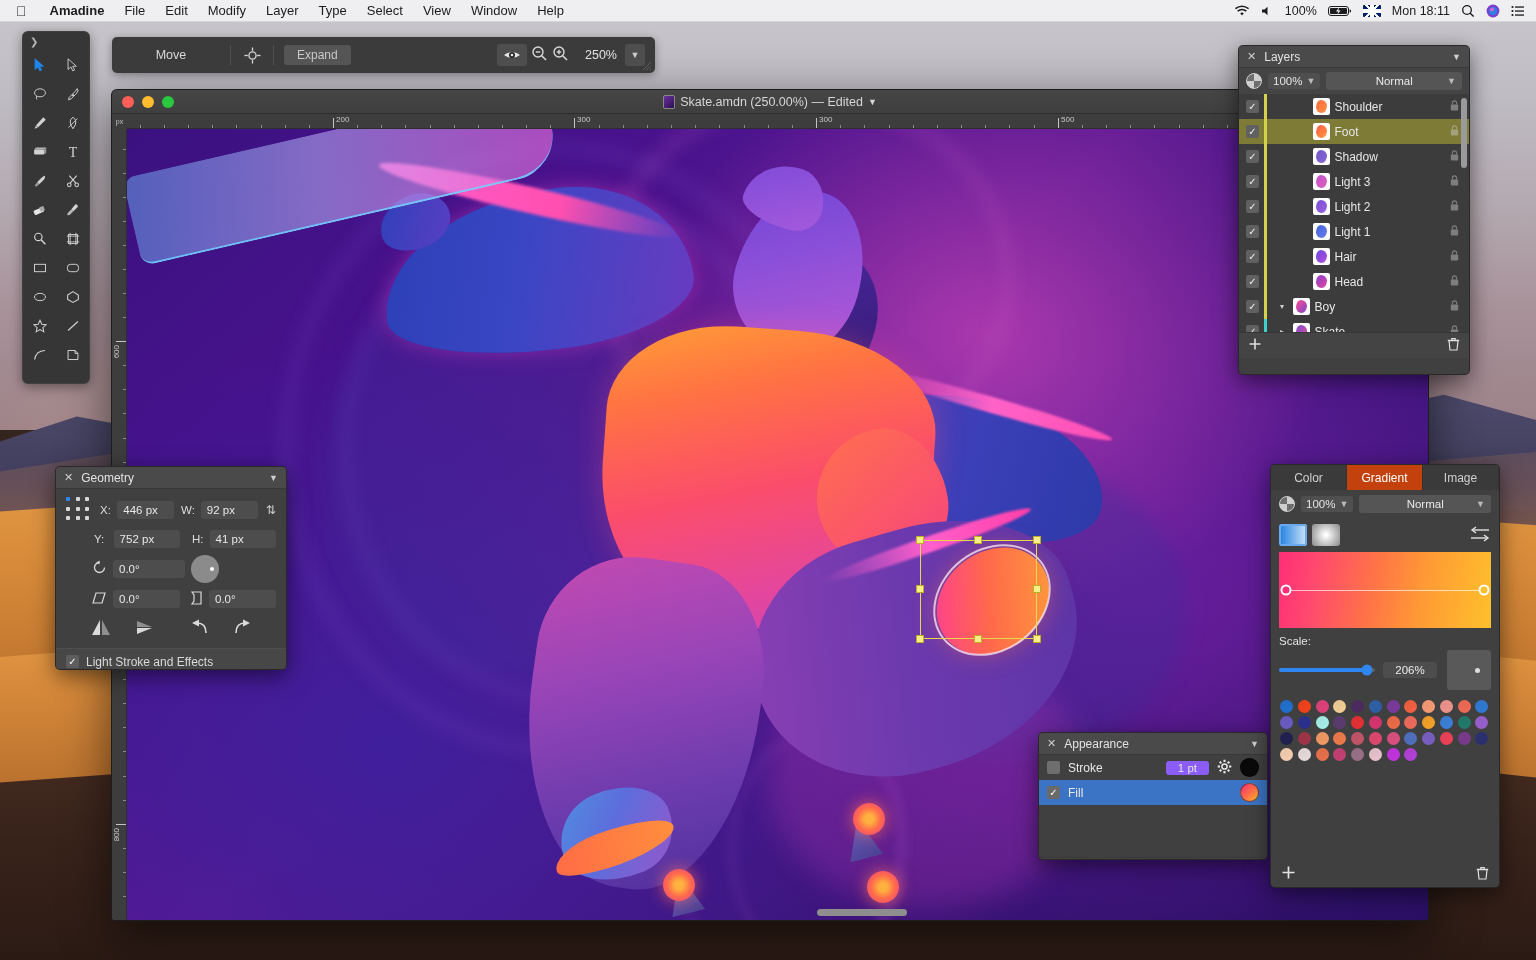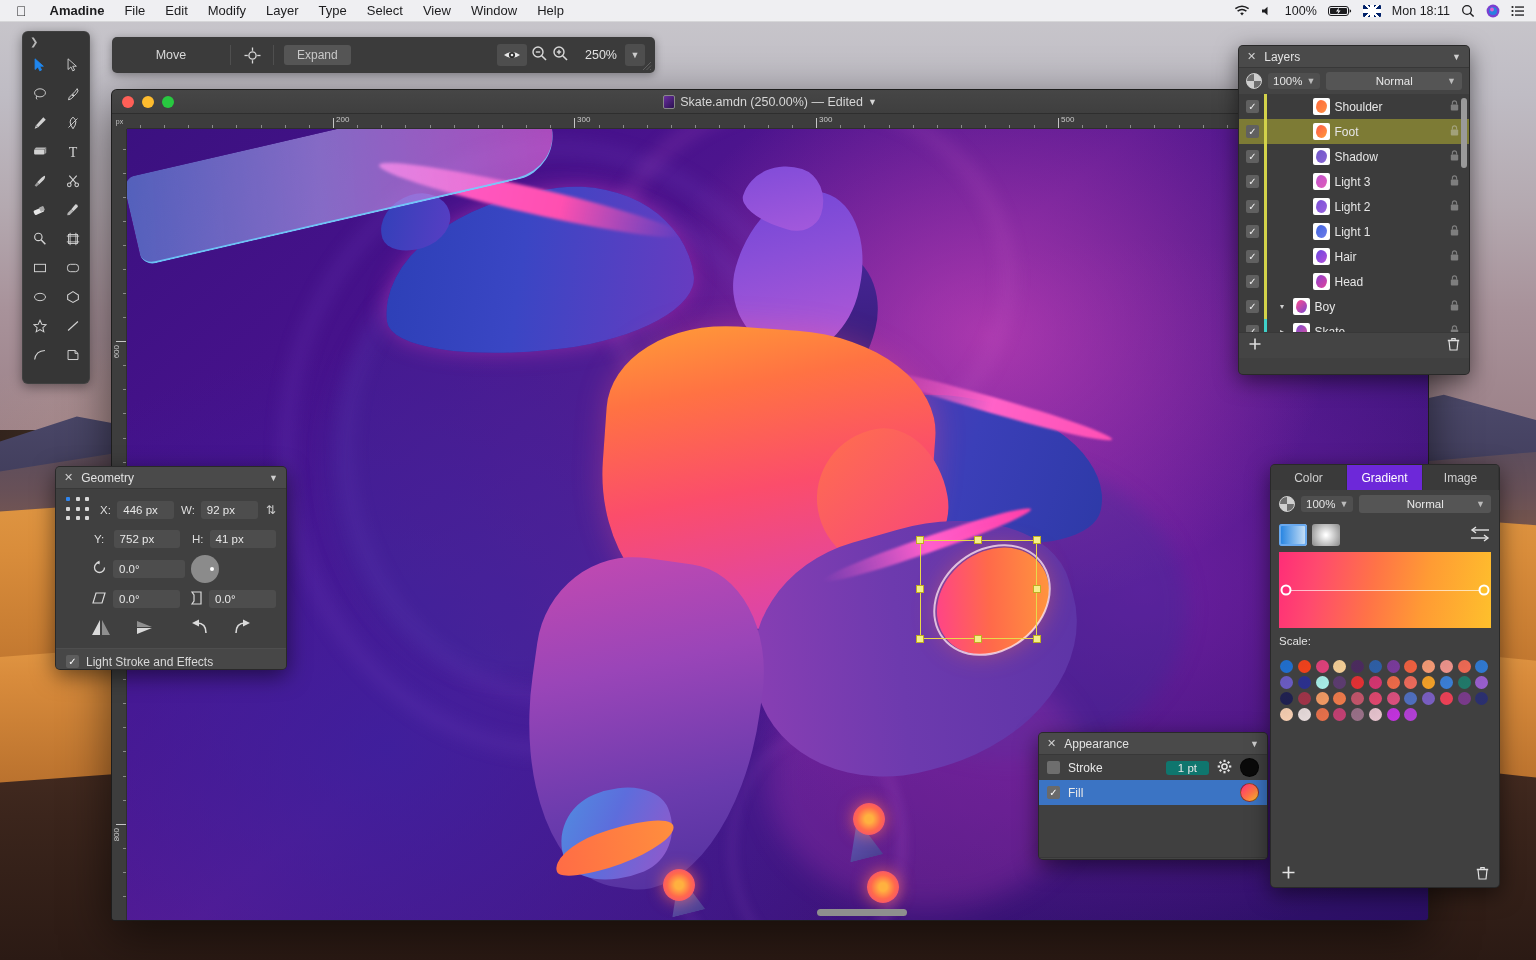--- a/index.html
+++ b/index.html
@@ -446,41 +446,41 @@
     position: relative;
   }
   .app-row.sel { background: #3b74c4; }
   .app-chk {
     width: 13px; height: 13px; border-radius: 2px; background: #6a6a6a;
     display: flex; align-items: center; justify-content: center; color: #fff; font-size: 10px;
   }
   .app-chk.empty { background: #6e6e6e; }
   .app-name { font-size: 12px; color: #e8e8e8; }
   .app-width {
-    margin-left: auto; background: #0f766e; border-radius: 3px; padding: 1px 12px;
+    margin-left: auto; background: #8b5cf6; border-radius: 3px; padding: 1px 12px;
     font-size: 11.5px; color: #e5e5e5;
   }
   .swatch-dot {
     width: 19px; height: 19px; border-radius: 50%; flex: 0 0 auto;
     border: 1px solid rgba(0,0,0,.45);
   }
   .app-body { height: 52px; background: #404040; }
   .app-foot {
     height: 25px; background: #444; display: flex; align-items: center; gap: 10px;
     padding: 0 9px; border-top: 1px solid #383838;
   }
 
   
   #panel-gradient { left: 1270px; top: 464px; width: 230px; height: 424px; z-index: 630; }
   .grad-tabs { height: 25px; display: flex; background: #3a3a3a; }
   .grad-tab {
     flex: 1; display: flex; align-items: center; justify-content: center;
     font-size: 12px; color: #cfcfcf; border-right: 1px solid #333;
   }
-  .grad-tab.active { background: #6d28d9; color: #fff; }
+  .grad-tab.active { background: #c2410c; color: #fff; }
   .grad-opts { height: 28px; display: flex; align-items: center; gap: 6px; padding: 0 8px; }
   .grad-typebtns { display: flex; align-items: center; gap: 5px; padding: 6px 8px 4px 8px; }
   .gt-btn { width: 28px; height: 22px; border-radius: 3px; }
   .gt-btn.linear { background: linear-gradient(90deg,#1d7fe0,#cfe4f8); }
   .gt-btn.radial { background: radial-gradient(circle at 50% 50%, #fff 5%, #9a9a9a 85%); }
   .gt-btn.sel { outline: 2px solid #6aa9ee; outline-offset: -2px; }
   .gt-swap { margin-left: auto; color: #e0e0e0; font-size: 13px; }
   .grad-strip {
     margin: 2px 8px 0 8px; height: 76px; position: relative;
     background: linear-gradient(100deg,#ff2d78 0%, #ff4a6e 18%, #ff7347 44%, #ff9b34 68%, #fec02c 100%);
@@ -1288,20 +1288,30 @@
         </svg>
     </span>
   </div>
   <div class="grad-strip">
     <div class="grad-line"></div>
     <div class="grad-stop" style="left:7px;background:#ff2d78;"></div>
     <div class="grad-stop" style="left:calc(100% - 7px);background:#fec02c;"></div>
   </div>
   <div class="scale-row">
     <div class="scale-lbl">Scale:</div>
+    <div class="scale-ctrl">
+      <span class="slider">
+          <span class="fill"></span>
+          <span class="knob"></span>
+        </span>
+      <span class="scale-val">206%</span>
+      <span class="grad-preview">
+          <i></i>
+        </span>
+    </div>
   </div>
   <div class="sw-grid" id="sw-grid">
       <span class="sw" style="background: radial-gradient(circle at 35% 28%, rgba(31, 111, 208, 0.933), rgb(31, 111, 208));"></span>
       <span class="sw" style="background: radial-gradient(circle at 35% 28%, rgba(244, 65, 26, 0.933), rgb(244, 65, 26));"></span>
       <span class="sw" style="background: radial-gradient(circle at 35% 28%, rgba(224, 64, 122, 0.933), rgb(224, 64, 122));"></span>
       <span class="sw" style="background: radial-gradient(circle at 35% 28%, rgba(245, 207, 150, 0.933), rgb(245, 207, 150));"></span>
       <span class="sw" style="background: radial-gradient(circle at 35% 28%, rgba(75, 42, 94, 0.933), rgb(75, 42, 94));"></span>
       <span class="sw" style="background: radial-gradient(circle at 35% 28%, rgba(45, 95, 168, 0.933), rgb(45, 95, 168));"></span>
       <span class="sw" style="background: radial-gradient(circle at 35% 28%, rgba(122, 58, 156, 0.933), rgb(122, 58, 156));"></span>
       <span class="sw" style="background: radial-gradient(circle at 35% 28%, rgba(242, 96, 63, 0.933), rgb(242, 96, 63));"></span>

